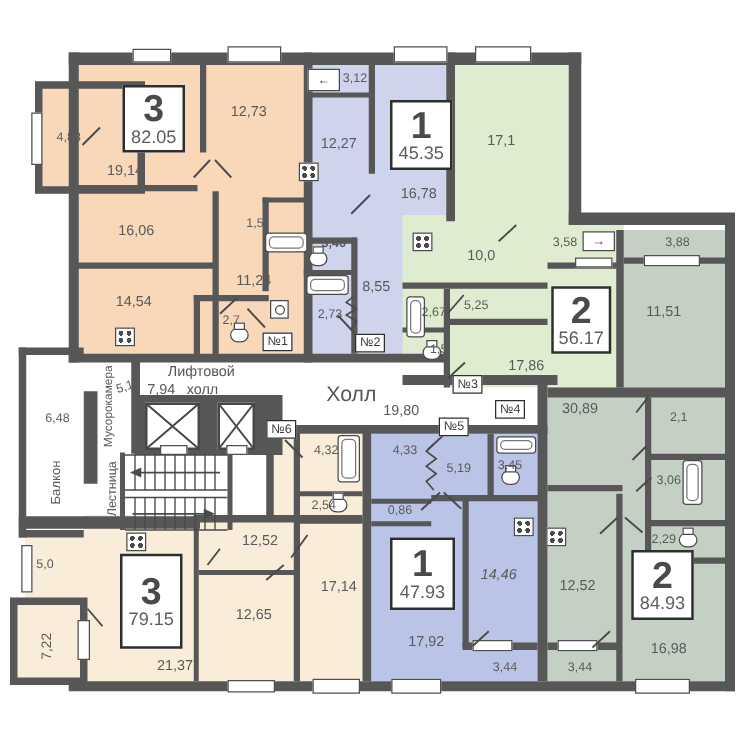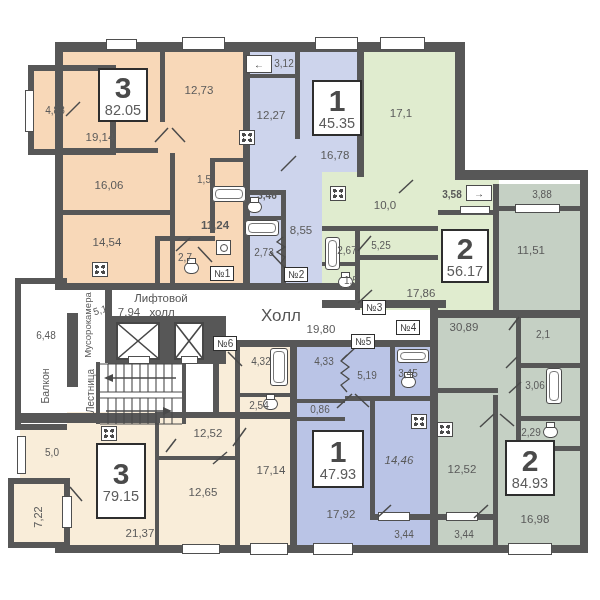--- a/index.html
+++ b/index.html
@@ -235,34 +235,34 @@
       <line x1="233" y1="446" x2="246" y2="428"></line>
       <line x1="70" y1="487" x2="82" y2="501"></line>
     </g>
   </svg>
 
   <span class="lbl sm" style="left:55px;top:110px;">4,88</span>
   <span class="lbl" style="left:199px;top:90px;">12,73</span>
   <span class="lbl" style="left:100px;top:137px;">19,14</span>
   <span class="lbl" style="left:109px;top:185px;">16,06</span>
   <span class="lbl sm" style="left:204px;top:179px;">1,5</span>
-  <span class="lbl" style="left:215px;top:225px;font-weight:bold;">11,24</span>
+  <span class="lbl" style="left:203px;top:225px;">11,24</span>
   <span class="lbl" style="left:107px;top:242px;">14,54</span>
   <span class="lbl sm" style="left:185px;top:257px;">2,7</span>
 
   <span class="lbl sm" style="left:284px;top:63px;">3,12</span>
   <span class="lbl" style="left:271px;top:115px;">12,27</span>
   <span class="lbl" style="left:335px;top:155px;">16,78</span>
   <span class="lbl sm" style="left:267px;top:195px;font-weight:bold;">3,46</span>
   <span class="lbl" style="left:301px;top:230px;">8,55</span>
   <span class="lbl sm" style="left:264px;top:252px;">2,73</span>
 
   <span class="lbl" style="left:401px;top:113px;">17,1</span>
   <span class="lbl" style="left:385px;top:205px;">10,0</span>
-  <span class="lbl sm" style="left:452px;top:194px;font-weight:bold;">3,58</span>
+  <span class="lbl sm" style="left:452px;top:194px;">3,58</span>
   <span class="lbl sm" style="left:381px;top:245px;">5,25</span>
   <span class="lbl sm" style="left:347px;top:250px;">2,67</span>
   <span class="lbl sm" style="left:351px;top:280px;">1,5</span>
   <span class="lbl" style="left:421px;top:293px;">17,86</span>
 
   <span class="lbl sm" style="left:542px;top:194px;">3,88</span>
   <span class="lbl" style="left:531px;top:250px;">11,51</span>
   <span class="lbl" style="left:464px;top:327px;">30,89</span>
   <span class="lbl sm" style="left:543px;top:334px;">2,1</span>
   <span class="lbl sm" style="left:535px;top:385px;">3,06</span>
@@ -278,21 +278,21 @@
   <span class="lbl" style="left:341px;top:514px;">17,92</span>
   <span class="lbl" style="left:399px;top:460px;font-style:italic;">14,46</span>
   <span class="lbl sm" style="left:404px;top:534px;">3,44</span>
 
   <span class="lbl sm" style="left:261px;top:361px;">4,32</span>
   <span class="lbl sm" style="left:259px;top:405px;">2,54</span>
   <span class="lbl" style="left:271px;top:470px;">17,14</span>
   <span class="lbl" style="left:208px;top:433px;">12,52</span>
   <span class="lbl" style="left:203px;top:492px;">12,65</span>
   <span class="lbl" style="left:140px;top:533px;">21,37</span>
-  <span class="lbl sm" style="left:52px;top:452px;">5,0</span>
+  <span class="lbl sm" style="left:36px;top:452px;">5,0</span>
   <span class="vlbl" style="left:38px;top:517px;font-size:11px;">7,22</span>
 
   <span class="lbl hall-t" style="left:281px;top:316px;">Холл</span>
   <span class="lbl" style="left:321px;top:329px;">19,80</span>
   <span class="lbl lift-t" style="left:161px;top:298px;text-align:center;">Лифтовой</span>
   <span class="lbl" style="left:129px;top:312px;">7,94</span>
   <span class="lbl lift-t" style="left:162px;top:312px;">холл</span>
   <span class="vlbl" style="left:87px;top:325px;font-size:9.5px;">Мусорокамера</span>
   <span class="lbl sm" style="left:100px;top:310px;transform:translate(-50%,-50%) rotate(-18deg);">5,1</span>
   <span class="vlbl" style="left:90px;top:391px;">Лестница</span>

